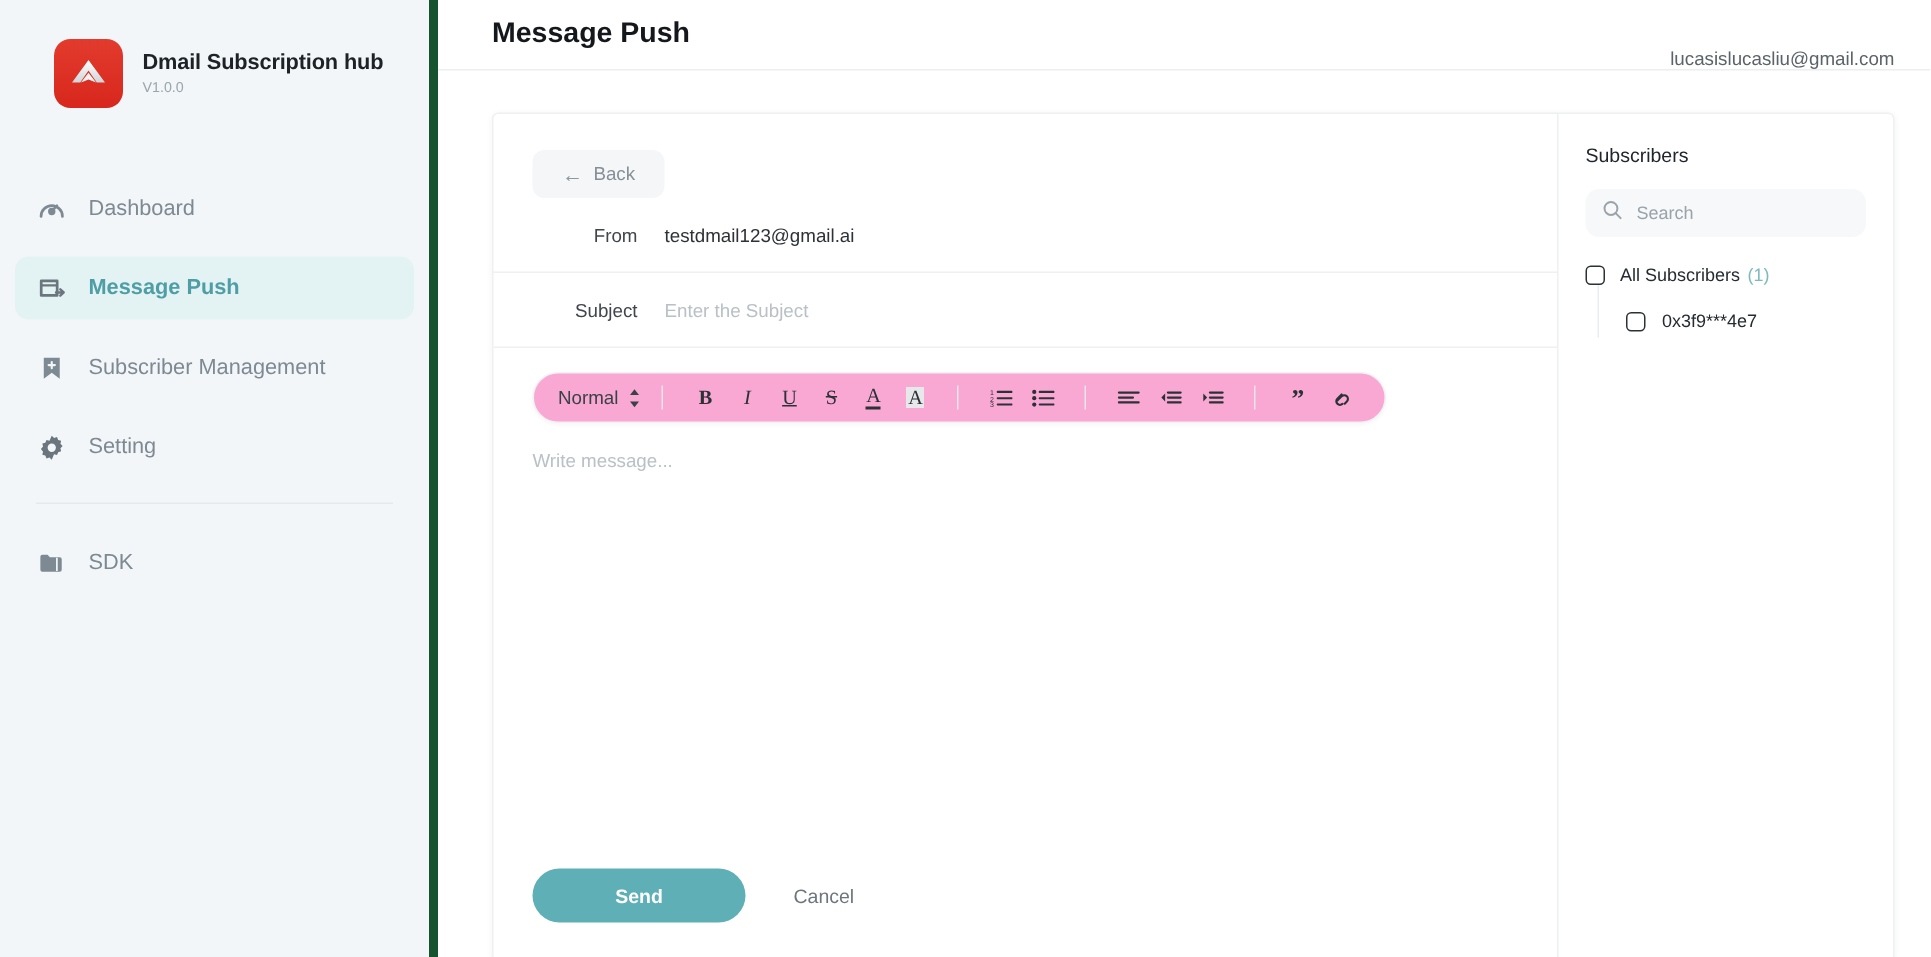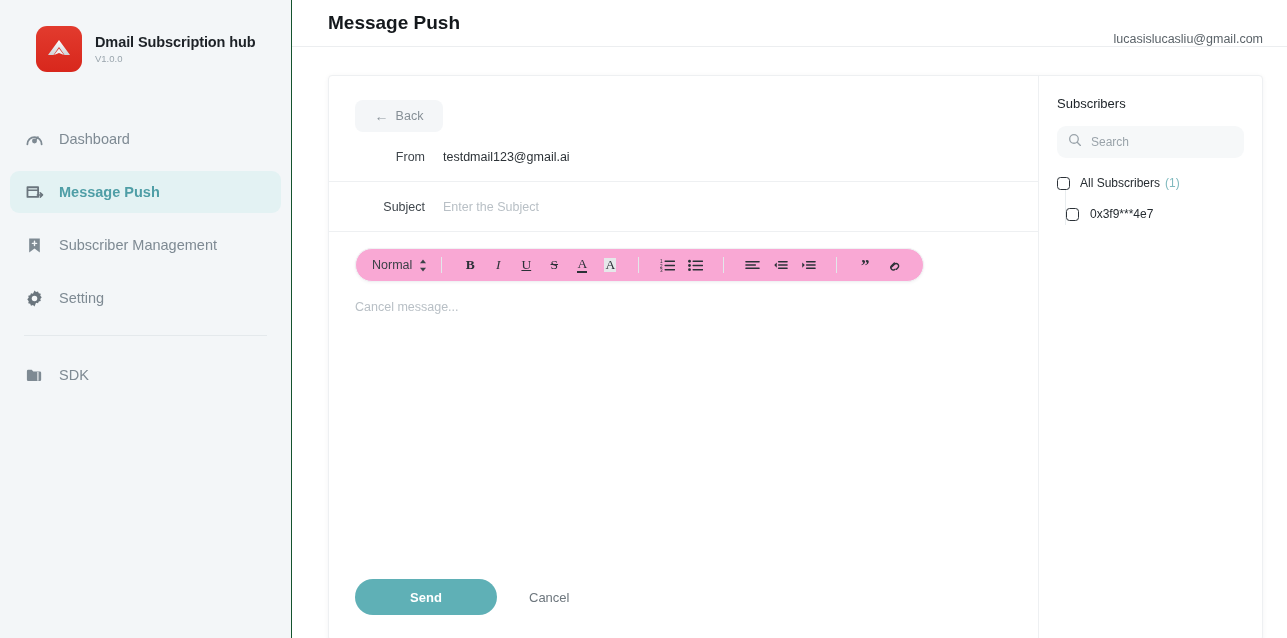--- a/index.html
+++ b/index.html
@@ -8,21 +8,21 @@
     font-family: "Liberation Sans", sans-serif;
     background: #ffffff;
     overflow: hidden;
   }
   .app { display: flex; width: 1287px; height: 638px; }
 
   
   .sidebar {
     width: 292px; height: 638px;
     background: #f3f6f8;
-    border-right: 1px solid #14532d;
+    border-right: 6px solid #14532d;
     flex: 0 0 292px;
     position: relative;
   }
   .brand { display: flex; align-items: center; padding: 26px 0 0 36px; }
   .brand-logo {
     width: 46px; height: 46px; border-radius: 11px;
     background: linear-gradient(180deg,#e23b2e 0%,#d8271c 100%);
     display: flex; align-items: center; justify-content: center;
     flex: 0 0 46px;
   }
@@ -124,21 +124,21 @@
     cursor: text;
   }
   .search .sph { font-size: 12px; color: #9aa3aa; margin-left: 9px; }
   .sub-row { display: flex; align-items: center; margin-top: 18px; }
   .cbox {
     width: 13px; height: 13px; border: 1.6px solid #2b3137;
     border-radius: 3.5px; flex: 0 0 13px; background:#fff; cursor:pointer;
   }
   .sub-lbl { margin-left: 10px; font-size: 12px; color: #262c31; }
   .sub-cnt { margin-left: 5px; font-size: 12px; color: #7fb9be; }
-  .child-wrap { margin-left: 8px; border-left: 1px solid #e9edef; }
+  .child-wrap { margin-left: 8px; border-left: 1px solid #e9edef; padding-left: 18px; }
   .child-row { display: flex; align-items: center; padding-top: 17px; padding-bottom: 4px; }
   .child-lbl { margin-left: 11px; font-size: 12px; color: #262c31; }
 </style>
 </head>
 <body>
 
 <div class="app">
 
   <aside class="sidebar">
 
@@ -330,21 +330,21 @@
                 <svg width="16" height="14" viewBox="0 0 17 14">
                   <path d="M7 9.2 10 6.2a2.6 2.6 0 1 1 3.7 3.7l-1.5 1.5" stroke="#2b3137" stroke-width="1.5" fill="none" stroke-linecap="round"></path>
                   <path d="M10 4.8 7 7.8a2.6 2.6 0 1 0 3.7 3.7" stroke="#2b3137" stroke-width="1.5" fill="none" stroke-linecap="round"></path>
                 </svg>
               </div>
 
             </div>
           </div>
 
           <div class="msgbody">
-            <div class="msg-ph">Cancel message...</div>
+            <div class="msg-ph">Write message...</div>
           </div>
 
           <div class="actions">
             <button class="send-btn">Send</button>
             <button class="cancel-btn">Cancel</button>
           </div>
 
         </div>
 
         <aside class="panel">

